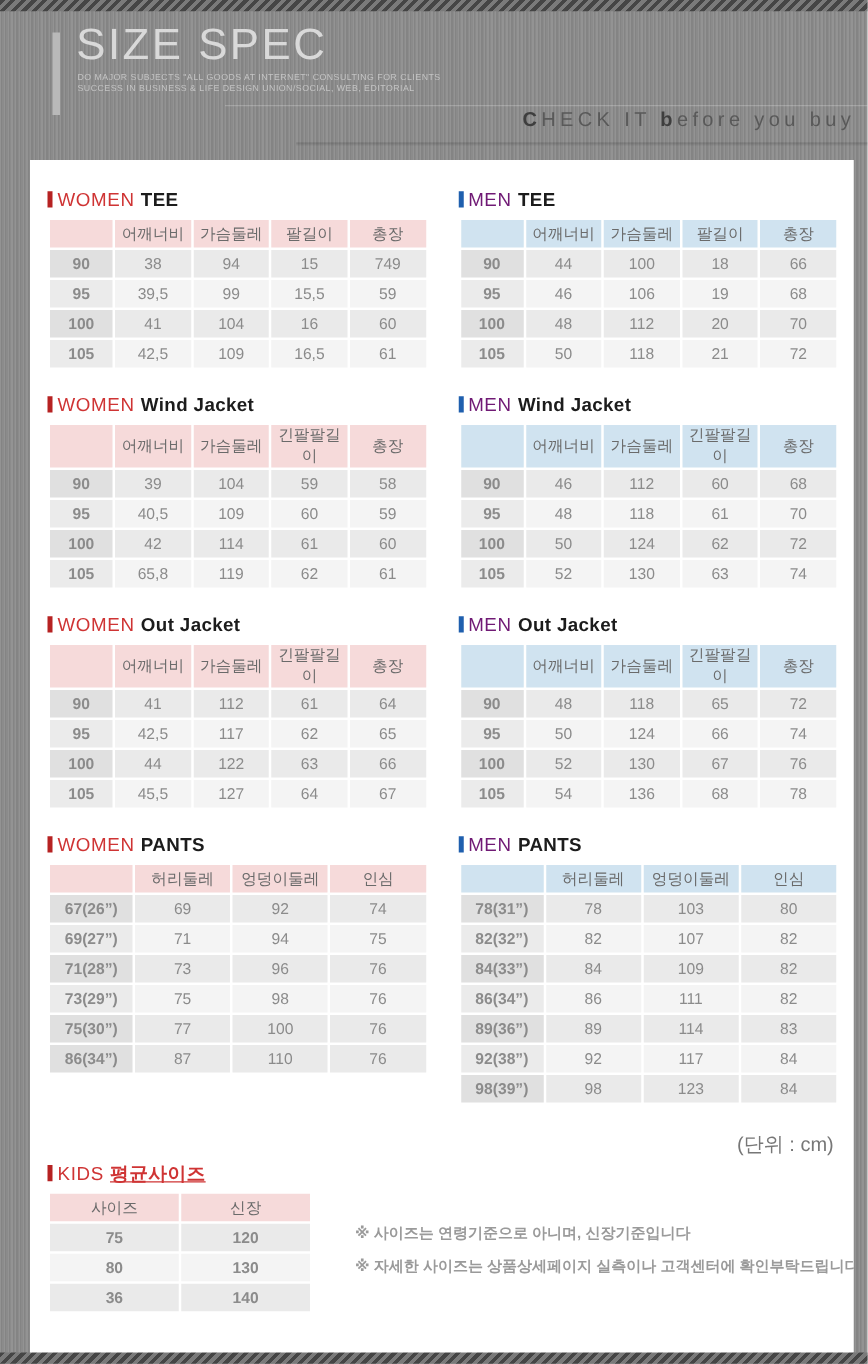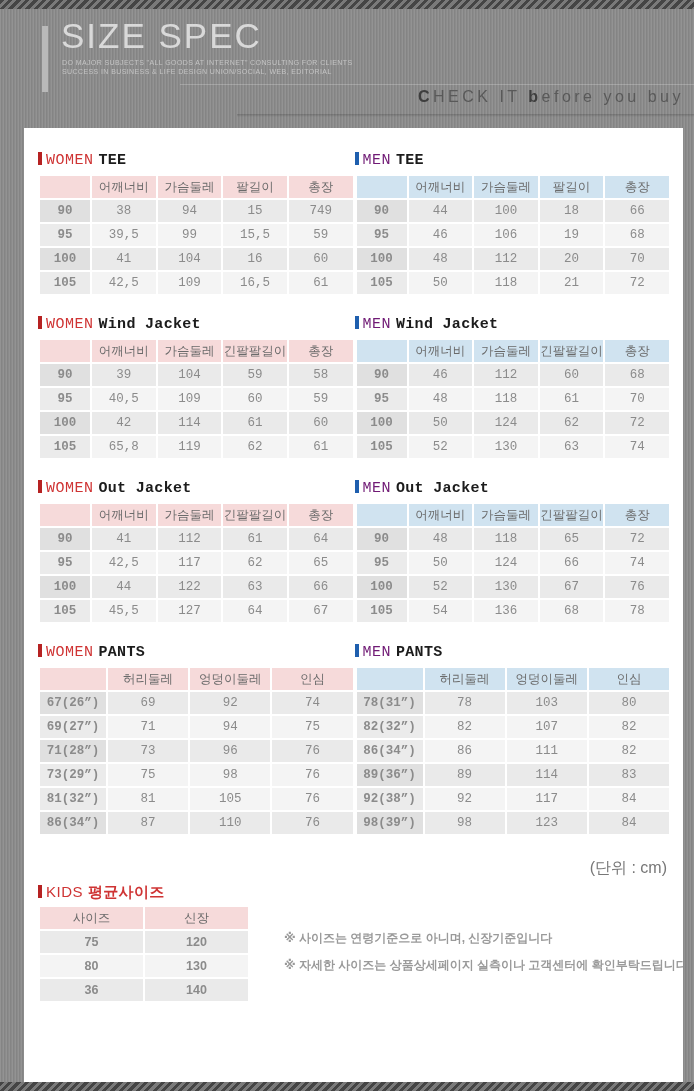--- a/index.html
+++ b/index.html
@@ -19,32 +19,32 @@
   .title{position:absolute;left:61px;top:16px;font-size:35px;letter-spacing:2px;color:#d9d9d9;}
   .subtitle{position:absolute;left:62px;top:58px;font-size:7px;line-height:9px;color:#c4c4c4;letter-spacing:.4px;}
   .tag-line-top{position:absolute;left:180px;right:0;top:84px;height:1px;background:rgba(255,255,255,.22);}
   .tagline{position:absolute;right:10px;top:88px;font-size:16px;letter-spacing:3.5px;color:#595959;}
   .tagline b{color:#3e3e3e;}
   .tag-line-bottom{position:absolute;left:237px;right:0;top:114px;height:3px;
     background:linear-gradient(180deg,rgba(0,0,0,.18),rgba(0,0,0,0));}
 
   
   .panel{position:absolute;left:24px;top:128px;width:659px;height:955px;background:#ffffff;overflow:hidden;}
-  .grid{display:grid;grid-template-columns:1fr 1fr;padding:24px 12px 0 14px;font-family:Liberation Mono, monospace;}
+  .grid{display:grid;grid-template-columns:1fr 1fr;column-gap:24px;padding:24px 12px 0 14px;}
 
   .section{margin-bottom:20px;}
   .sec-title{height:17px;line-height:17px;margin-bottom:5px;white-space:nowrap;}
   .sec-title .bar{display:inline-block;width:4px;height:13px;margin-right:4px;vertical-align:-1px;}
   .sec-title .brand{font-size:15px;letter-spacing:.5px;margin-right:5px;}
   .sec-title .type{font-size:15px;font-weight:bold;color:#1c1c1c;letter-spacing:.3px;}
   .women .bar,.kids .bar{background:#b62222;}
   .men .bar{background:#1f5fae;}
   .women .brand,.kids .brand{color:#cf3434;}
   .men .brand{color:#701a75;}
-  .kids .type{color:#cf3434;}
+  .kids .type{color:#cf3434;text-decoration:underline;}
 
   table.spec{border-collapse:separate;border-spacing:2px;table-layout:fixed;width:100%;}
   table.spec th,table.spec td{height:22px;padding:0;text-align:center;vertical-align:middle;overflow:hidden;}
   table.spec th{font-weight:normal;font-size:12.5px;color:#6a6a6a;}
   .women th,.kids th{background:#f6dada;}
   .men th{background:#d0e3f0;}
   table.spec td{font-size:12.5px;color:#8b8b8b;}
   tr.odd td{background:#eaeaea;}
   tr.odd td.lbl{background:#e0e0e0;}
   tr.even td{background:#f4f4f4;}
@@ -394,24 +394,24 @@
               <td>73</td>
               <td>96</td>
               <td>76</td>
             </tr>
             <tr class="even">
               <td class="lbl">73(29”)</td>
               <td>75</td>
               <td>98</td>
               <td>76</td>
             </tr>
-            <tr class="even">
-              <td class="lbl">81(32”)</td>
-              <td>81</td>
-              <td>105</td>
+            <tr class="odd">
+              <td class="lbl">75(30”)</td>
+              <td>77</td>
+              <td>100</td>
               <td>76</td>
             </tr>
             <tr class="odd">
               <td class="lbl">86(34”)</td>
               <td>87</td>
               <td>110</td>
               <td>76</td>
             </tr>
           </tbody>
         </table>
@@ -436,20 +436,26 @@
               <td>78</td>
               <td>103</td>
               <td>80</td>
             </tr>
             <tr class="even">
               <td class="lbl">82(32”)</td>
               <td>82</td>
               <td>107</td>
               <td>82</td>
             </tr>
+            <tr class="odd">
+              <td class="lbl">84(33”)</td>
+              <td>84</td>
+              <td>109</td>
+              <td>82</td>
+            </tr>
             <tr class="even">
               <td class="lbl">86(34”)</td>
               <td>86</td>
               <td>111</td>
               <td>82</td>
             </tr>
             <tr class="odd">
               <td class="lbl">89(36”)</td>
               <td>89</td>
               <td>114</td>

